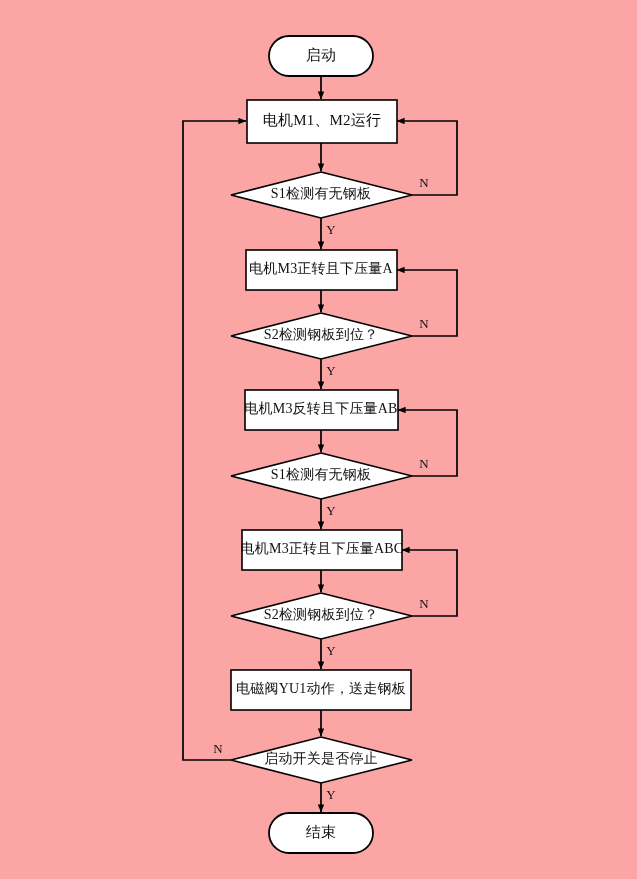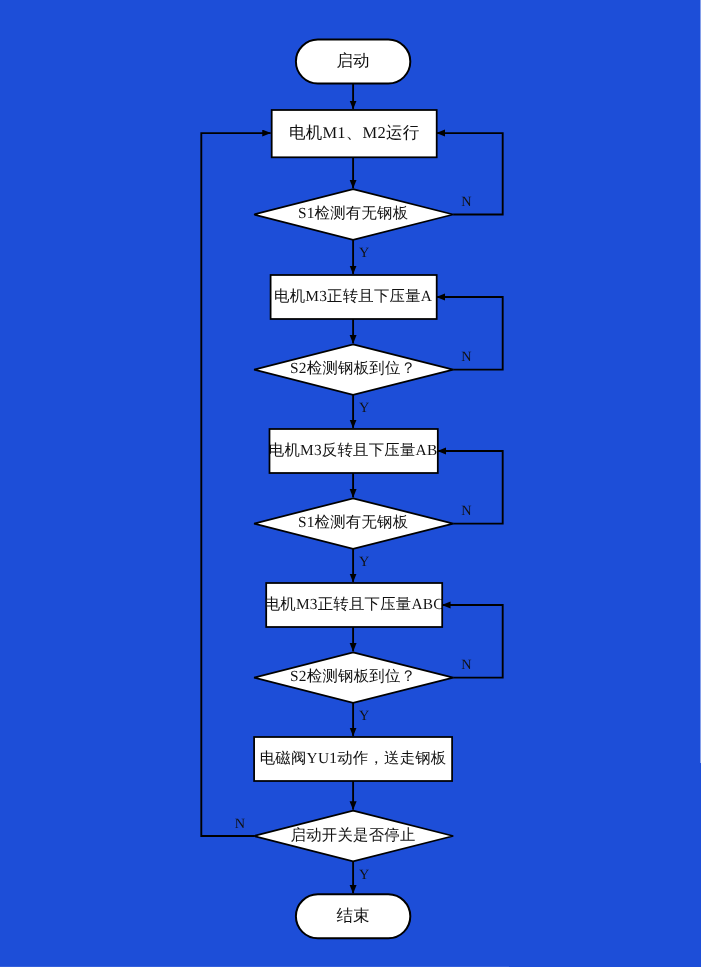--- a/index.html
+++ b/index.html
@@ -10,21 +10,21 @@
   body {
     width: 637px;
     height: 879px;
     font-family: "Liberation Serif", "DejaVu Serif", serif;
     overflow: hidden;
   }
   #flow-root {
     position: relative;
     width: 637px;
     height: 879px;
-    background: #1d4ed8;
+    background: #fca5a5;
   }
   svg#flowchart {
     display: block;
     width: 637px;
     height: 879px;
   }
   .shape-stroke {
     fill: #ffffff;
     stroke: #000000;
     stroke-width: 1.6;

